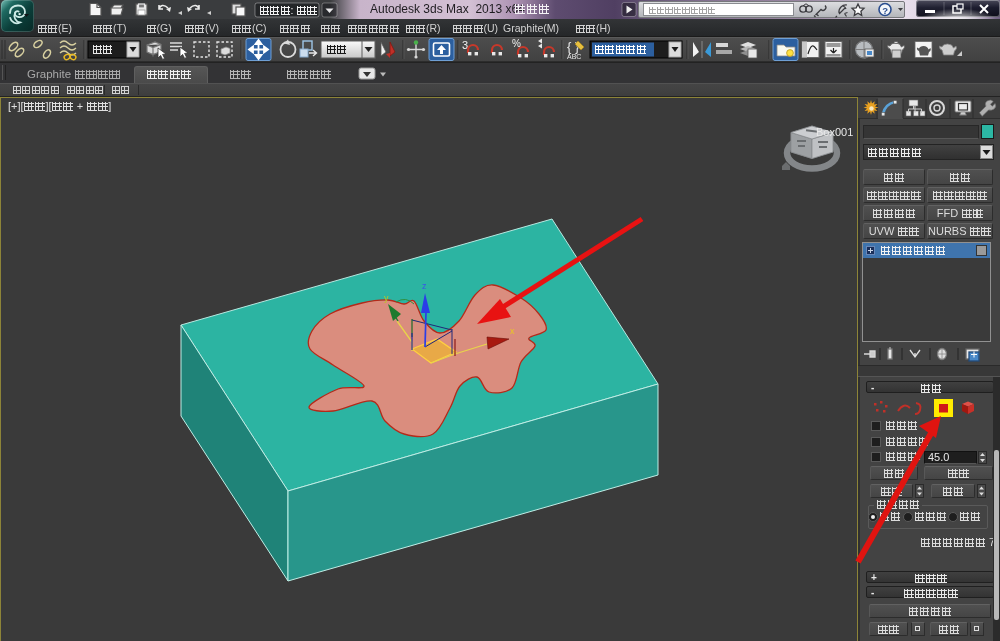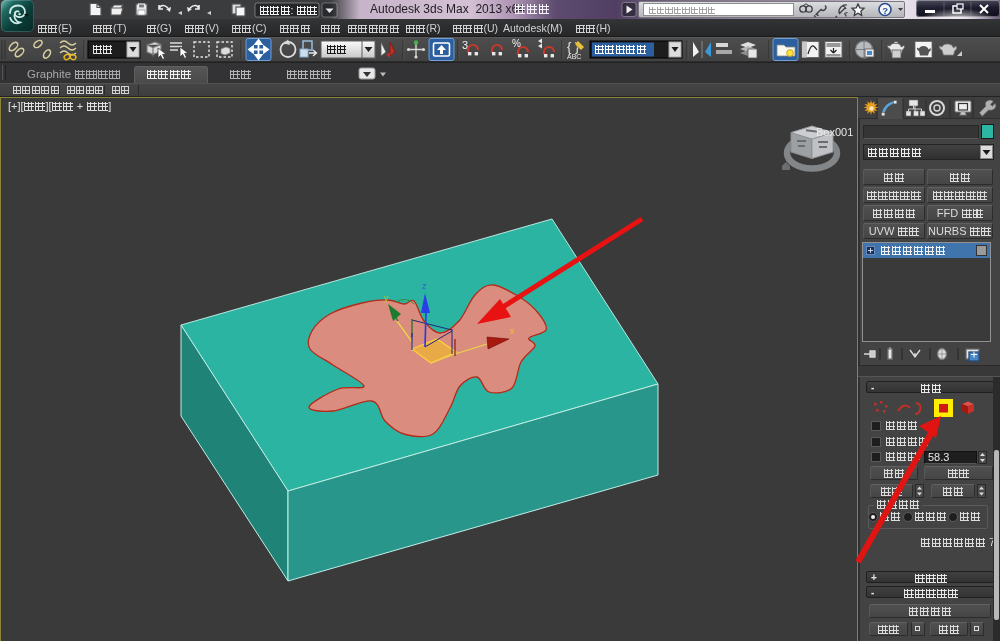--- a/index.html
+++ b/index.html
@@ -84,21 +84,21 @@
     <span style="left:37px;top:19px;height:18px;line-height:18px;font-size:10.5px;color:#d2d2d2;"><i></i><i></i>(E)</span>
     <span style="left:92px;top:19px;height:18px;line-height:18px;font-size:10.5px;color:#d2d2d2;"><i></i><i></i>(T)</span>
     <span style="left:146px;top:19px;height:18px;line-height:18px;font-size:10.5px;color:#d2d2d2;"><i></i>(G)</span>
     <span style="left:184px;top:19px;height:18px;line-height:18px;font-size:10.5px;color:#d2d2d2;"><i></i><i></i>(V)</span>
     <span style="left:231px;top:19px;height:18px;line-height:18px;font-size:10.5px;color:#d2d2d2;"><i></i><i></i>(C)</span>
     <span style="left:279px;top:19px;height:18px;line-height:18px;font-size:10.5px;color:#d2d2d2;"><i></i><i></i><i></i></span>
     <span style="left:320px;top:19px;height:18px;line-height:18px;font-size:10.5px;color:#d2d2d2;"><i></i><i></i></span>
     <span style="left:347px;top:19px;height:18px;line-height:18px;font-size:10.5px;color:#d2d2d2;"><i></i><i></i><i></i><i></i><i></i></span>
     <span style="left:405px;top:19px;height:18px;line-height:18px;font-size:10.5px;color:#d2d2d2;"><i></i><i></i>(R)</span>
     <span style="left:452px;top:19px;height:18px;line-height:18px;font-size:10.5px;color:#d2d2d2;"><i></i><i></i><i></i>(U)</span>
-    <span style="left:503px;top:19px;height:18px;line-height:18px;font-size:10.5px;color:#d2d2d2;">Autodesk(M)</span>
+    <span style="left:503px;top:19px;height:18px;line-height:18px;font-size:10.5px;color:#d2d2d2;">Graphite(M)</span>
     <span style="left:575px;top:19px;height:18px;line-height:18px;font-size:10.5px;color:#d2d2d2;"><i></i><i></i>(H)</span>
     <div class="abs" style="left:0;top:37px;width:1000px;height:25px;
 background:linear-gradient(#4d4d4d,#414141);border-top:1px solid #5a5a5a;border-bottom:1px solid #2c2c2c"></div>
     <svg class="abs" style="left:0;top:37px" width="1000" height="25" viewBox="0 0 1000 25">
 <g id="grips" stroke="#2f2f2f">
         <path d="M2 3 v19 M5 3 v19"></path>
       </g>
 <g stroke="#d8d0a0" stroke-width="1.6" fill="none">
 <ellipse cx="13.5" cy="9.5" rx="2.9" ry="5.2" transform="rotate(45 13.5 9.5)"></ellipse>
 <ellipse cx="19.5" cy="15.5" rx="2.9" ry="5.2" transform="rotate(45 19.5 15.5)"></ellipse>
@@ -420,21 +420,21 @@
 <polygon points="116,6 116,13 110,16 110,8.5" fill="#c83028"></polygon>
 </g>
 </svg>
     <div class="abs" style="left:871px;top:421px;width:10px;height:10px;background:#1e1e1e;border:1px solid #5a5a5a"></div>
     <span style="left:885px;top:419px;height:13px;line-height:13px;font-size:11px;color:#dcdcdc;"><i></i><i></i><i></i></span>
     <div class="abs" style="left:871px;top:437px;width:10px;height:10px;background:#1e1e1e;border:1px solid #5a5a5a"></div>
     <span style="left:885px;top:435px;height:13px;line-height:13px;font-size:11px;color:#dcdcdc;"><i></i><i></i><i></i><i></i></span>
     <div class="abs" style="left:871px;top:452px;width:10px;height:10px;background:#1e1e1e;border:1px solid #5a5a5a"></div>
     <span style="left:885px;top:450px;height:13px;line-height:13px;font-size:11px;color:#dcdcdc;"><i></i><i></i><i></i>:</span>
     <div class="abs" style="left:924px;top:451px;width:53px;height:13px;background:#1e1e1e;border:1px solid #111;border-bottom-color:#555"></div>
-    <span style="left:928px;top:451px;height:13px;line-height:13px;font-size:11px;color:#e8e8e8;">58.3</span>
+    <span style="left:928px;top:451px;height:13px;line-height:13px;font-size:11px;color:#e8e8e8;">45.0</span>
     <div class="abs" style="left:978px;top:451px;width:9px;height:13px;background:#4a4a4a;border:1px solid #2a2a2a"></div>
     <svg class="abs" style="left:978px;top:451px" width="9" height="13">
       <path d="M2 5 l2.5 -3 l2.5 3 z M2 8 l2.5 3 l2.5 -3 z" fill="#ddd"></path>
     </svg>
     <div class="abs" style="left:870px;top:466px;width:48px;height:14px;background:linear-gradient(#505050,#454545);border:1px solid #2c2c2c;border-top-color:#616161;border-left-color:#585858;border-radius:2px;overflow:hidden;text-align:center;line-height:12px;font-size:11px;color:#dcdcdc;white-space:nowrap"><i></i><i></i></div>
     <div class="abs" style="left:924px;top:466px;width:69px;height:14px;background:linear-gradient(#505050,#454545);border:1px solid #2c2c2c;border-top-color:#616161;border-left-color:#585858;border-radius:2px;overflow:hidden;text-align:center;line-height:12px;font-size:11px;color:#dcdcdc;white-space:nowrap"><i></i><i></i></div>
     <div class="abs" style="left:870px;top:484px;width:43px;height:14px;background:linear-gradient(#505050,#454545);border:1px solid #2c2c2c;border-top-color:#616161;border-left-color:#585858;border-radius:2px;overflow:hidden;text-align:center;line-height:12px;font-size:11px;color:#dcdcdc;white-space:nowrap"><i></i><i></i></div>
     <div class="abs" style="left:915px;top:484px;width:9px;height:14px;background:#4a4a4a;border:1px solid #2a2a2a"></div>
     <svg class="abs" style="left:915px;top:484px" width="9" height="14">
       <path d="M2 5.5 l2.5 -3 l2.5 3 z M2 8.5 l2.5 3 l2.5 -3 z" fill="#ddd"></path>

